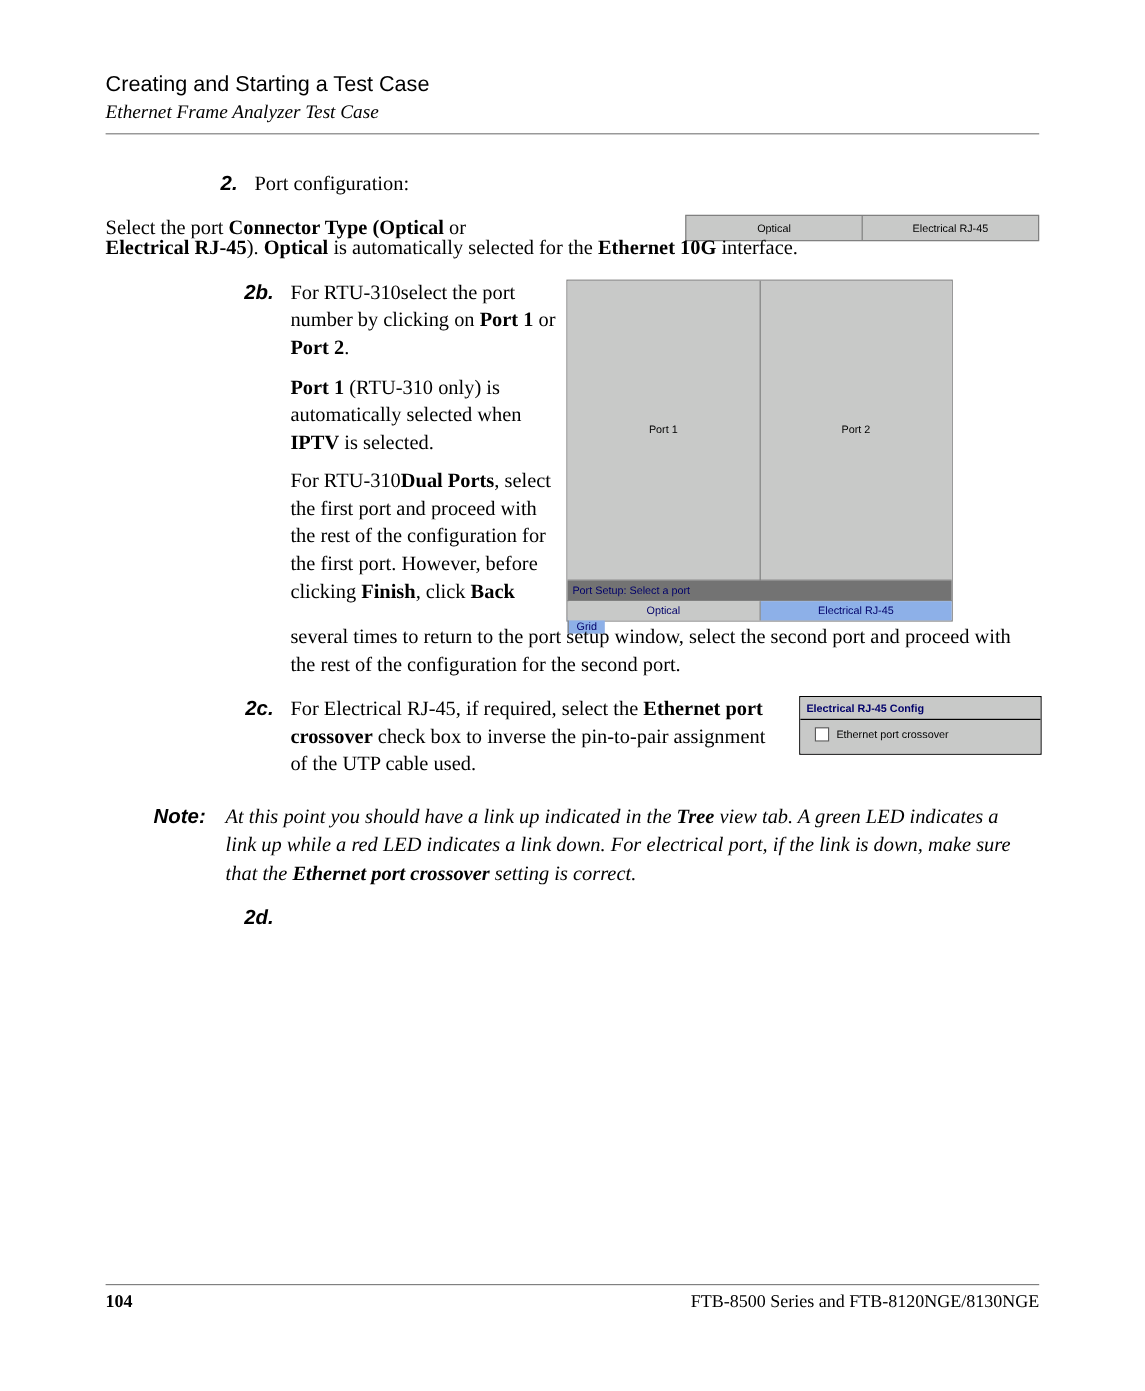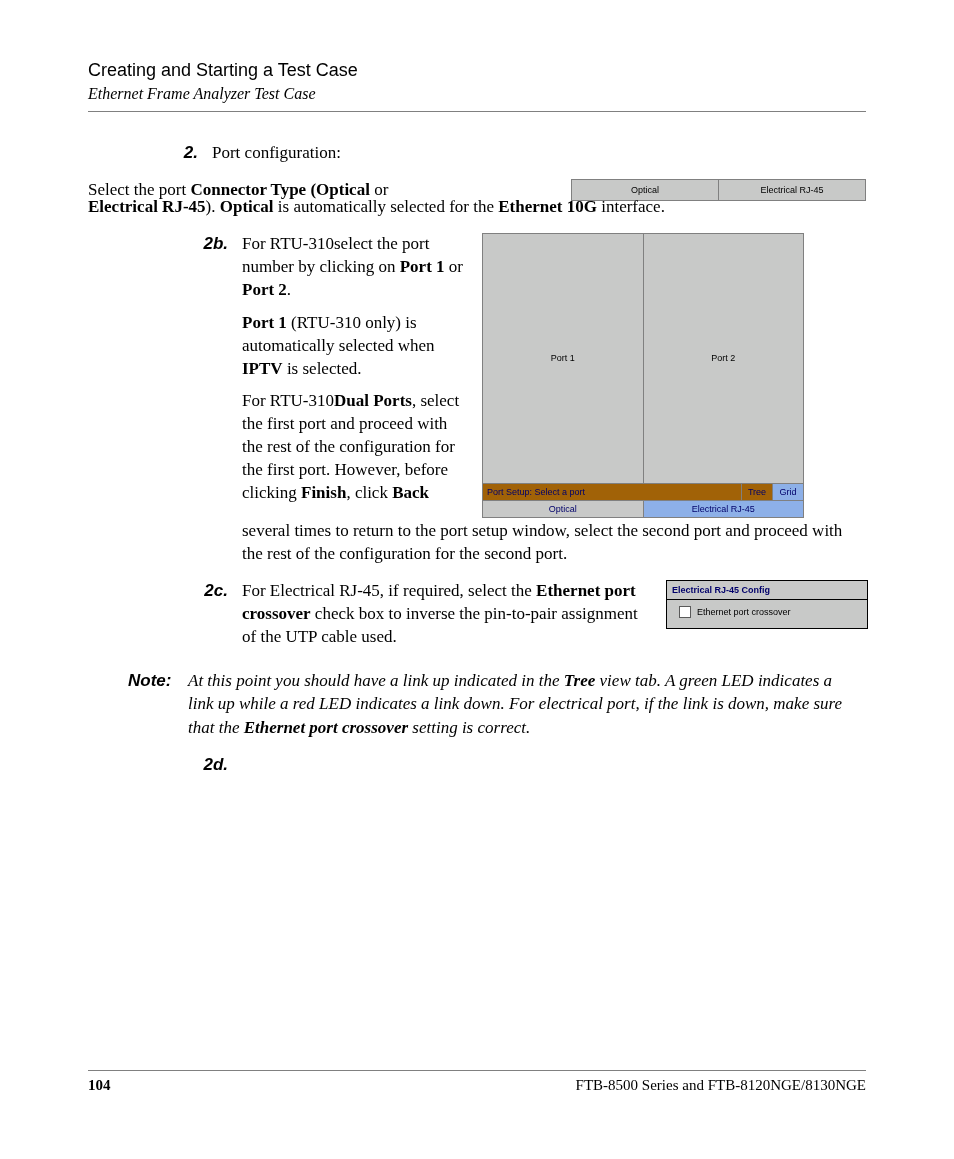--- a/index.html
+++ b/index.html
@@ -73,21 +73,21 @@
   }
   .sub-text p { margin: 0 0 10px 0; }
   .sub-text p:last-child { margin-bottom: 0; }
   b { font-weight: bold; }
 
   .row-2a { display: flex; align-items: flex-start; }
   .row-2a .left { flex: 1; padding-right: 10px; }
   .row-2a .right { width: 295px; flex-shrink: 0; }
 
   .row-2b { display: flex; align-items: flex-start; }
-  .row-2b .left { width: 230px; padding-right: 10px; }
+  .row-2b .left { width: 230px; }
   .row-2b .right { width: 320px; flex-shrink: 0; }
 
   .row-2c { display: flex; align-items: flex-start; }
   .row-2c .left { flex: 1; padding-right: 12px; }
   .row-2c .right { width: 200px; flex-shrink: 0; }
 
   
   .fig-2a {
     border: 1px solid #808080;
     background: #c8c9c8;
@@ -121,22 +121,23 @@
     flex: 1;
     display: flex;
     align-items: center;
     justify-content: center;
     border-bottom: 1px solid #808080;
   }
   .fig-2b .ports div:first-child { border-right: 1px solid #808080; }
   .fig-2b .stat {
     display: flex;
     height: 16px;
-    background: #a16207;
+    background: #737373;
     border-bottom: 1px solid #808080;
+    flex-direction: column;
   }
   .fig-2b .stat .label {
     flex: 1;
     padding: 2px 4px;
     color: #00006a;
   }
   .fig-2b .stat .tab {
     width: 30px;
     border-left: 1px solid #808080;
     text-align: center;

